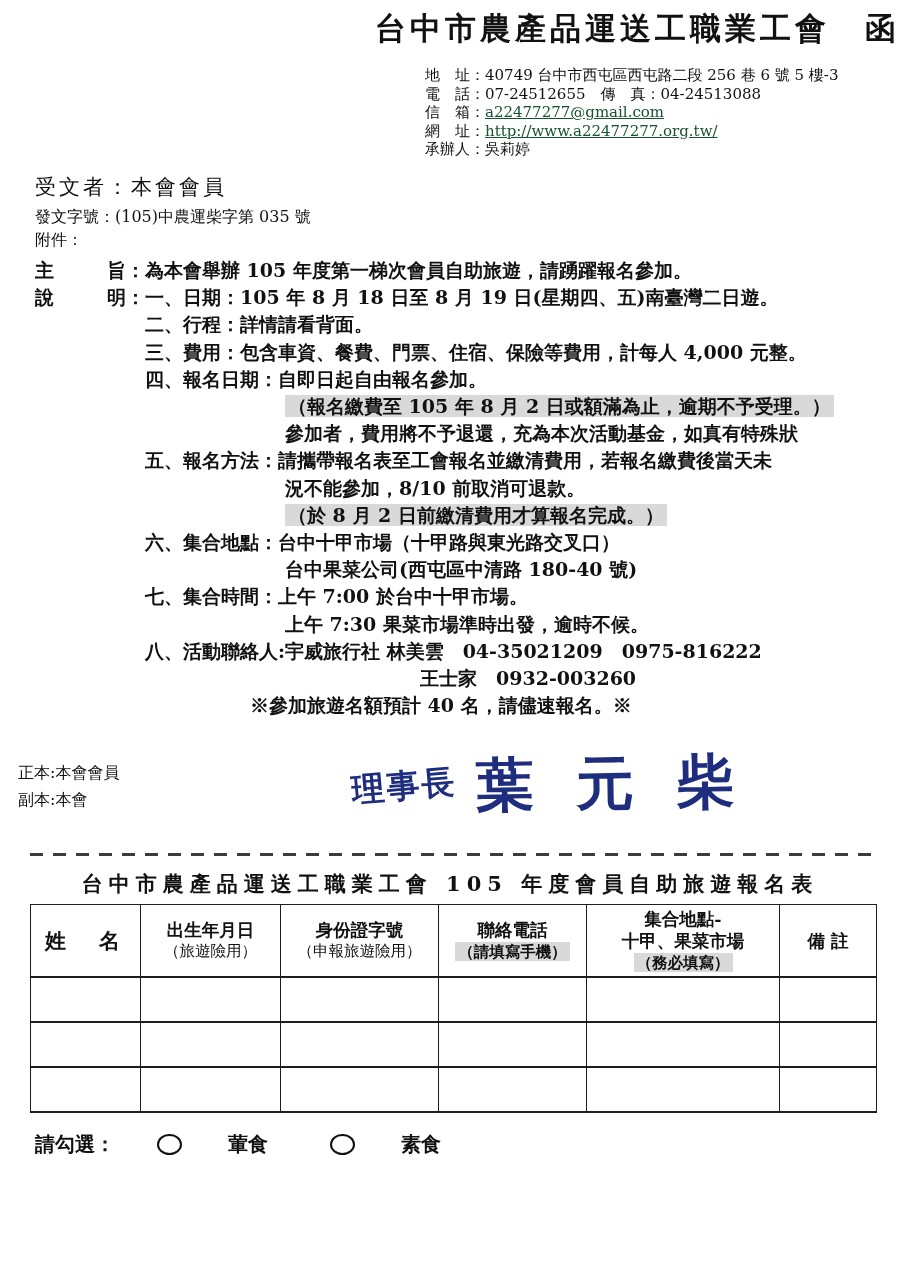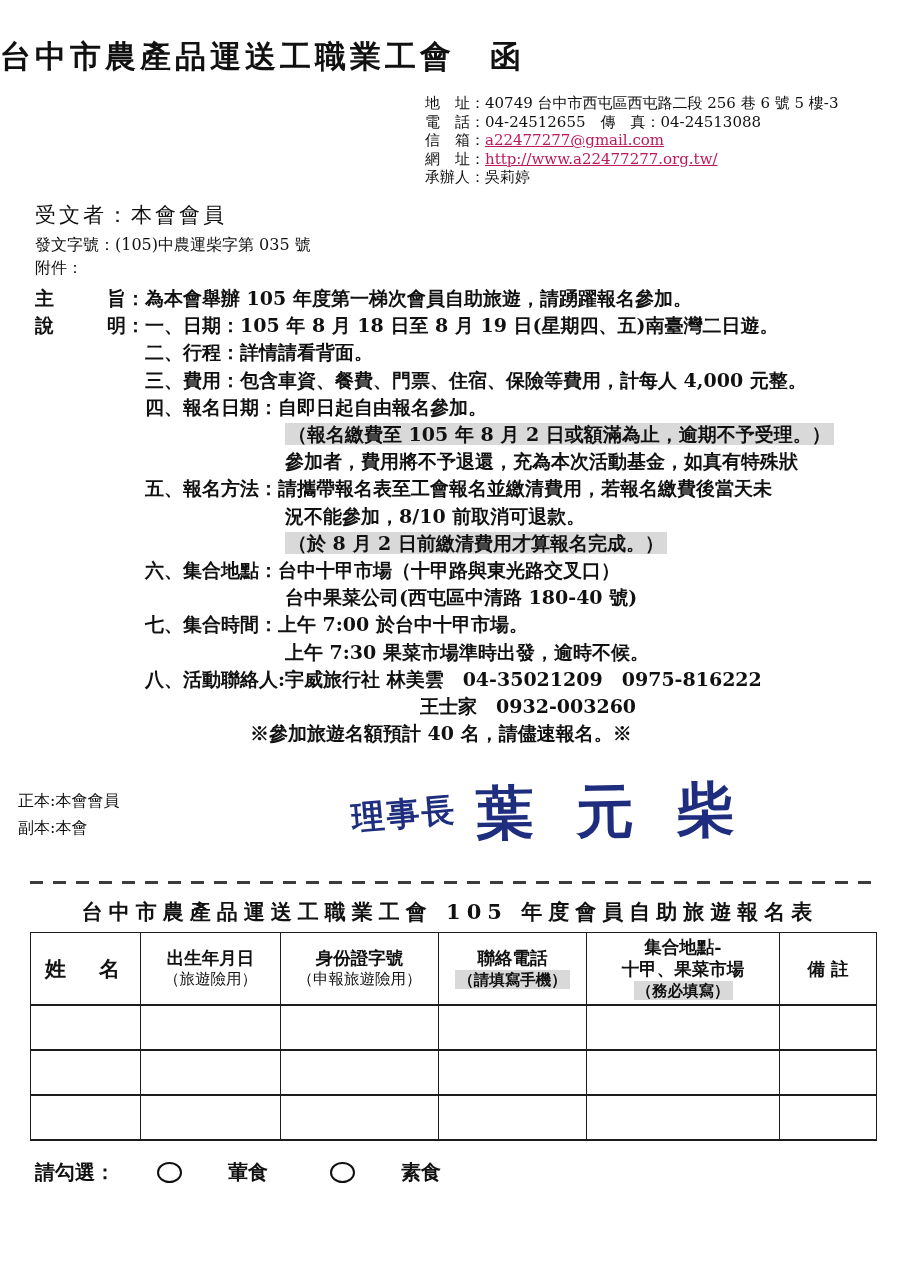--- a/index.html
+++ b/index.html
@@ -3,26 +3,26 @@
 <meta charset="utf-8">
 <style>
   * { margin:0; padding:0; box-sizing:border-box; }
   body { background:#e8e8e8; font-family:"DejaVu Serif","Liberation Serif",serif; }
   .page{
     position:relative; width:900px; height:1273px; margin:0 auto;
     background:#ffffff; color:#111; overflow:hidden;
   }
   
   .doc-title{
-    padding-top:36px; text-align:left;
+    padding-top:8px; text-align:right;
     font-size:31px; font-weight:700; letter-spacing:4px; white-space:pre;
   }
   .info-block{ margin:16px 0 0 425px; font-size:15px; line-height:18.6px; }
   .info-line{ white-space:pre; }
-  .info-link{ color:#be185d; text-decoration:underline; cursor:pointer; }
+  .info-link{ color:#14532d; text-decoration:underline; cursor:pointer; }
   
   .recipient{ margin:14px 0 0 35px; font-size:21px; letter-spacing:3px; }
   .meta{ margin-left:35px; font-size:16px; line-height:23px; margin-top:4px; }
   
   .body-block{ margin-top:6px; font-size:19px; font-weight:700; line-height:27.2px; }
   .hang-row{ display:flex; margin-left:35px; }
   .hang-label{ width:110px; display:flex; justify-content:space-between; flex:none; }
   .bline{ white-space:pre; }
   .ind1{ margin-left:145px; }
   .ind2{ margin-left:285px; }
@@ -65,21 +65,21 @@
 </style>
 </head>
 <body>
 
 <div class="page">
 
   <div class="doc-title">台中市農產品運送工職業工會　函</div>
 
   <div class="info-block">
     <div class="info-line"><span>地　址：</span><span>40749 台中市西屯區西屯路二段 256 巷 6 號 5 樓-3</span></div>
-    <div class="info-line"><span>電　話：</span><span>04-24512655　傳　真：04-24513088</span></div>
+    <div class="info-line"><span>電　話：</span><span>07-24512655　傳　真：04-24513088</span></div>
     <div class="info-line"><span>信　箱：</span><span class="info-link">a22477277@gmail.com</span></div>
     <div class="info-line"><span>網　址：</span><span class="info-link">http://www.a22477277.org.tw/</span></div>
     <div class="info-line"><span>承辦人：</span><span>吳莉婷</span></div>
   </div>
 
   <div class="recipient">受文者：本會會員</div>
   <div class="meta">
     <div>發文字號：(105)中農運柴字第 035 號</div>
     <div>附件：</div>
   </div>

